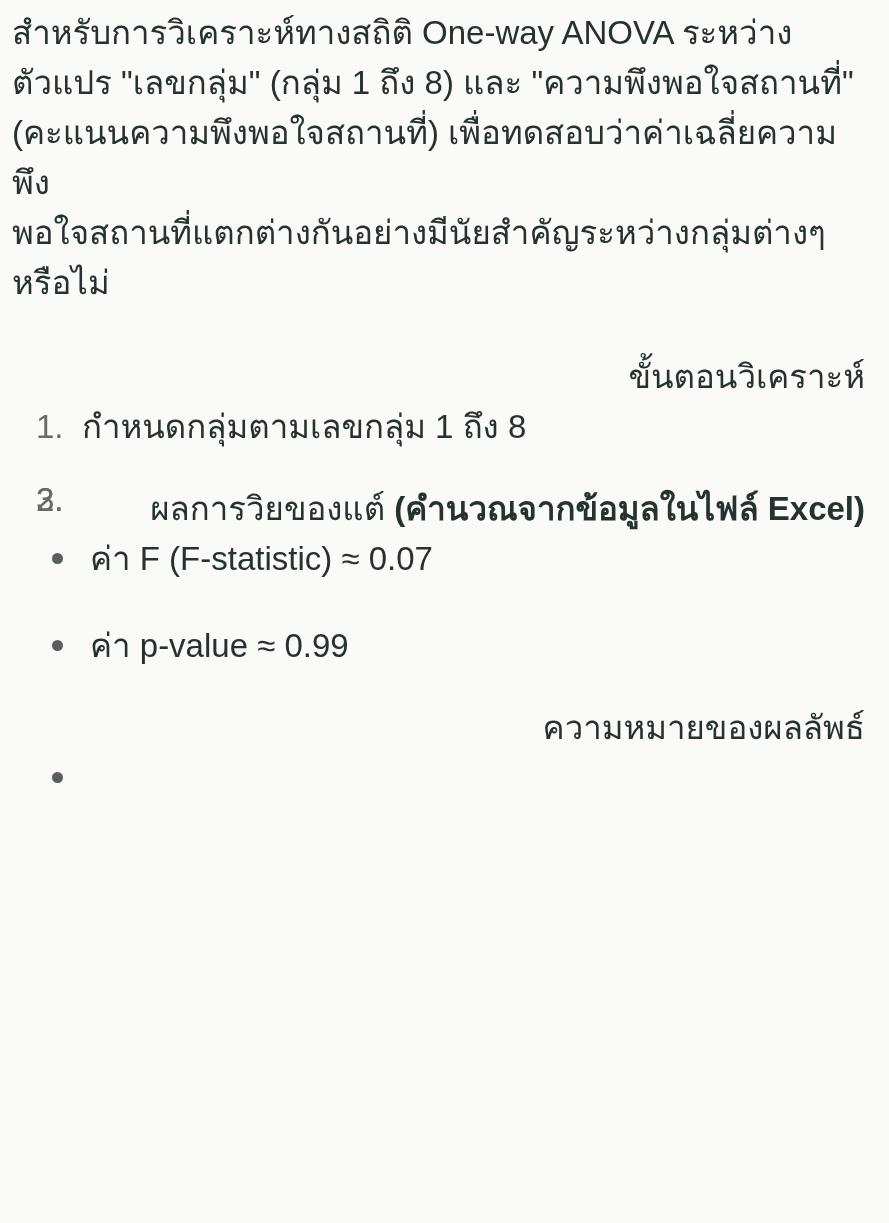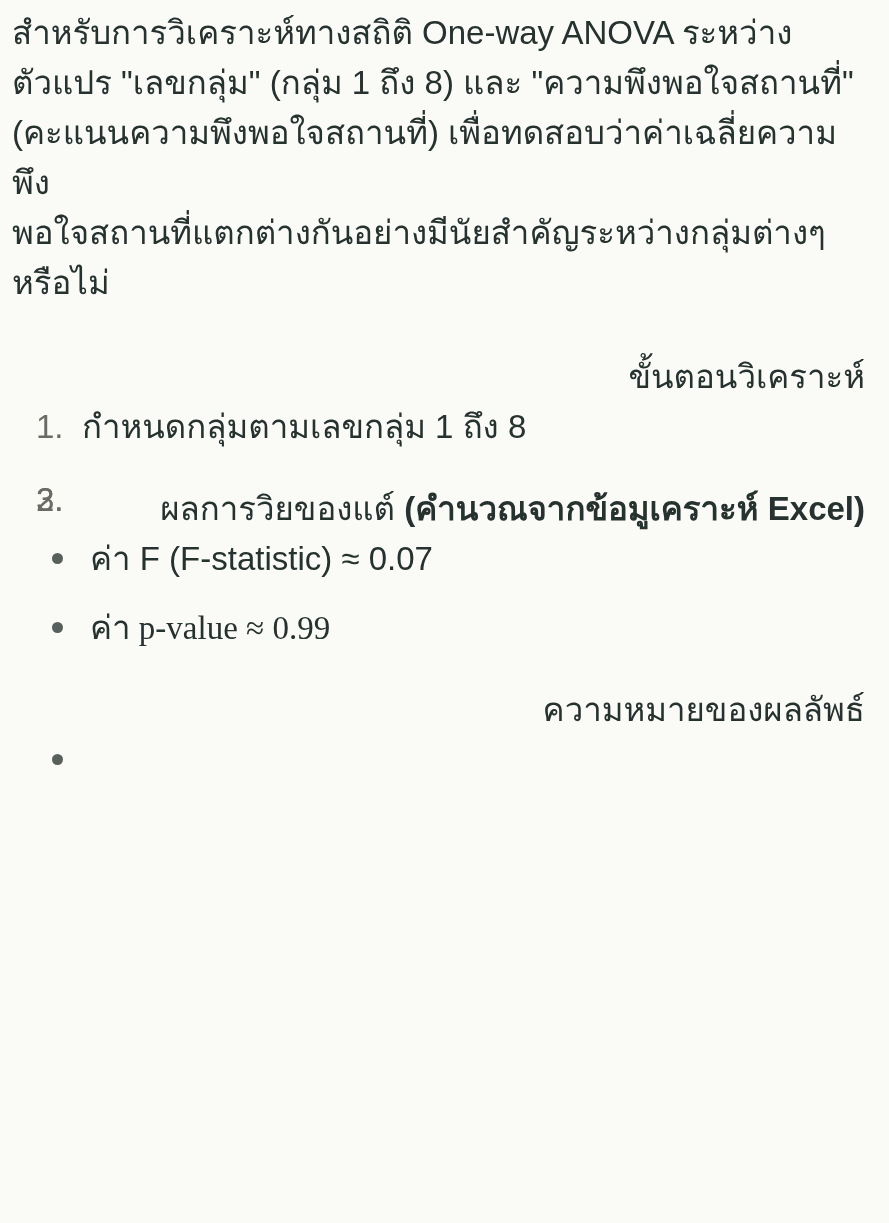--- a/index.html
+++ b/index.html
@@ -43,21 +43,21 @@
   .step-num {
     position: absolute;
     left: 24px;
     top: 0;
     color: #6B6B66;
   }
   li.bullet-item {
     position: relative;
     padding-left: 78px;
   }
-  li.bullet-item + li.bullet-item { margin-top: 19px; font-family: Liberation Serif, serif; }
+  li.bullet-item + li.bullet-item { margin-top: 37px; }
   .dot {
     position: absolute;
     left: 40px;
     top: 19px;
     width: 11px;
     height: 11px;
     border-radius: 50%;
     background: #57605C;
   }
 </style>
@@ -79,21 +79,21 @@
   </li>
   <li class="step">
     <span class="step-num">2.</span>
   </li>
   <li class="step">
     <span class="step-num">3.</span>
   </li>
 </ol>
 
 <div class="heading mt-section">
-  <span>ผลการวิยของแต์ </span><b>(คำนวณจากข้อมูเคราะห์ Excel)</b>
+  <span>ผลการวิยของแต์ </span><b>(คำนวณจากข้อมูลในไฟล์ Excel)</b>
 </div>
 
 <ul class="bullets mt-list">
   <li class="bullet-item">
     <span class="dot"></span>
     <span class="text">ค่า F (F-statistic) ≈ 0.07</span>
   </li>
   <li class="bullet-item">
     <span class="dot"></span>
     <span class="text">ค่า p-value ≈ 0.99</span>

